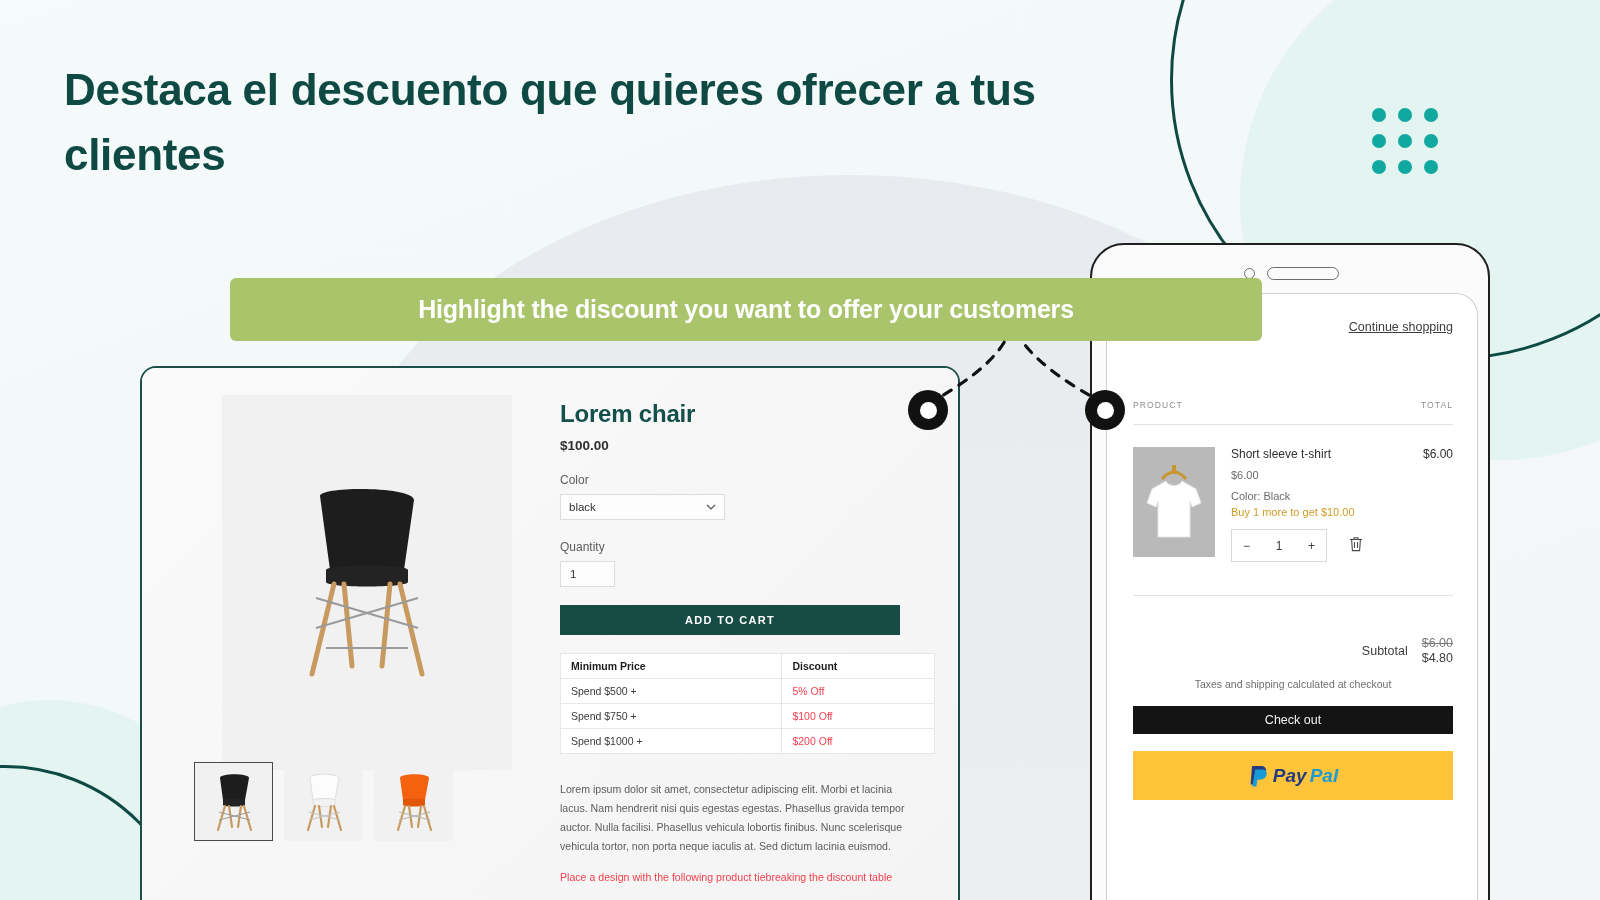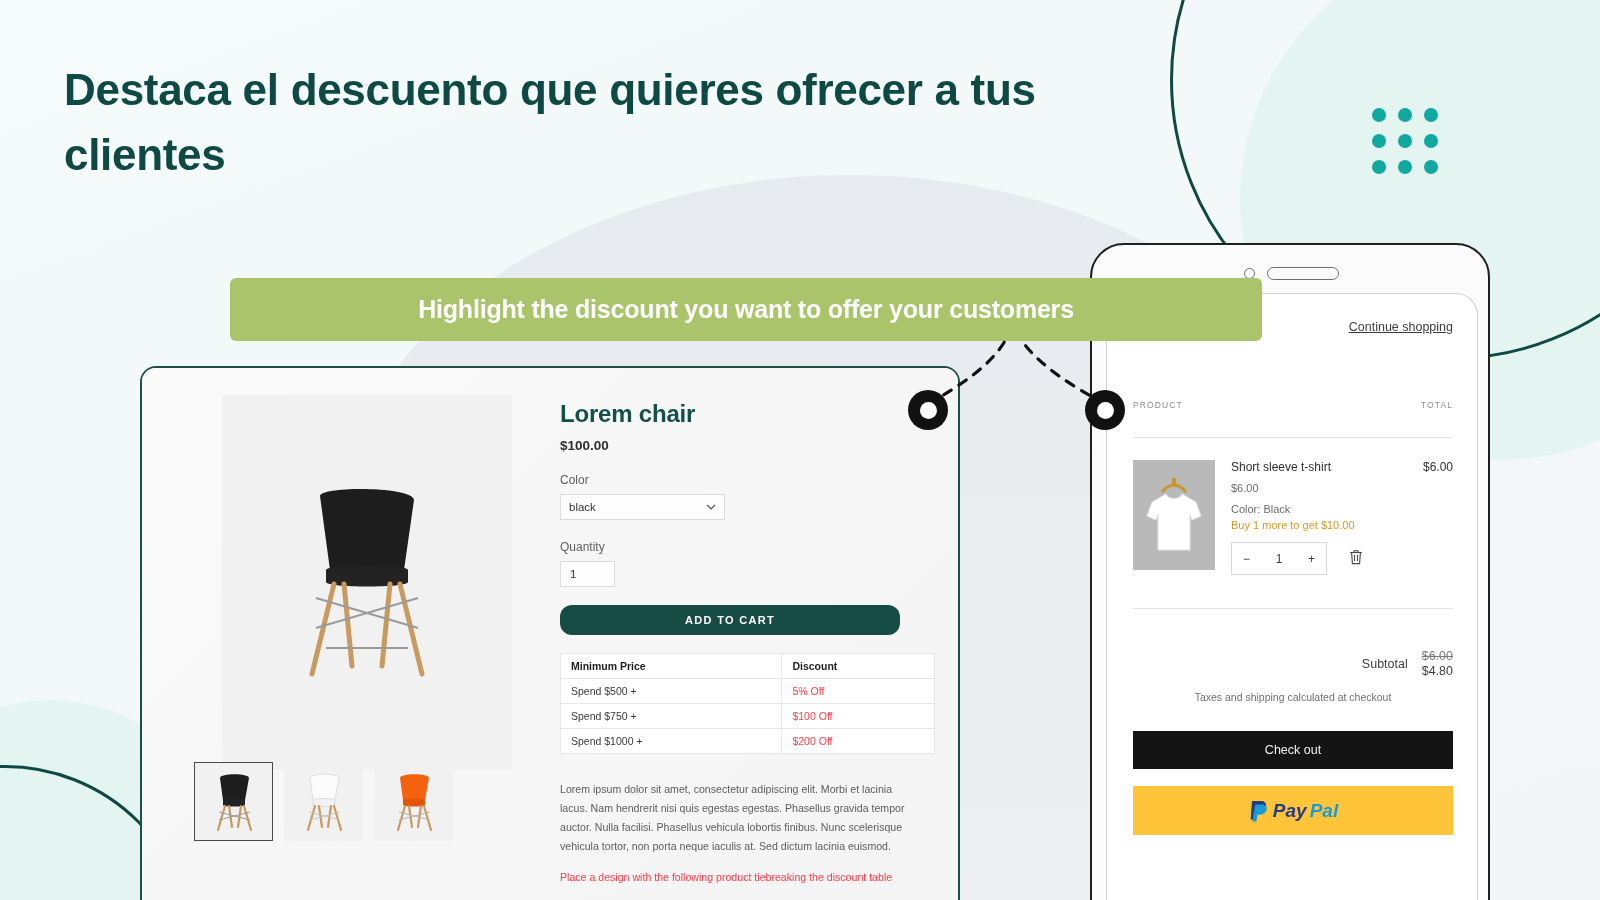--- a/index.html
+++ b/index.html
@@ -170,21 +170,21 @@
     display: flex; align-items: center;
     padding-left: 9px;
     font-size: 11.5px; color: #333;
   }
   #add-to-cart {
     margin-top: 18px;
     width: 340px; height: 30px;
     background: #174c45;
     color: #fff;
     font-size: 11px; font-weight: 700; letter-spacing: 1.3px;
-    display: flex; align-items: center; justify-content: center; border-radius: 12px;
+    display: flex; align-items: center; justify-content: center;
   }
 
   #discount-table {
     margin-top: 18px;
     width: 375px;
     border: 1px solid #e2e2e2;
     border-collapse: collapse;
     background: #fff;
   }
   #discount-table td, #discount-table th {
@@ -215,21 +215,21 @@
   #continue-shopping {
     margin-top: 26px;
     text-align: right;
     font-size: 12.5px; color: #3d3d3d;
     text-decoration: underline;
   }
   #cart-head {
     margin-top: 66px;
     display: flex; justify-content: space-between;
     font-size: 8.5px; letter-spacing: 1.1px; color: #8d8d8d;
-    padding-bottom: 27px;
+    padding-bottom: 14px;
     border-bottom: 1px solid #e3e3e3;
     gap: 6px;
   }
   #cart-item { display: flex; margin-top: 22px; }
   #cart-item-img {
     width: 82px; height: 110px;
     background: #b9b9b9;
     flex: none;
     display: flex; align-items: center; justify-content: center;
   }
@@ -261,22 +261,22 @@
   #subtotal-values { text-align: left; }
   #subtotal-old {
     font-size: 12.5px; color: #7a7a7a; text-decoration: line-through;
   }
   #subtotal-new { font-size: 12.5px; color: #3d3d3d; margin-top: 1px; }
   #tax-note {
     margin-top: 13px; text-align: center;
     font-size: 10.5px; color: #6f6f6f;
   }
   #checkout-btn {
-    margin-top: 28px;
-    height: 38px; background: #141414; color: #f2f2f2;
+    margin-top: 16px;
+    height: 28px; background: #141414; color: #f2f2f2;
     font-size: 12.5px;
     display: flex; align-items: center; justify-content: center;
   }
   #paypal-btn {
     margin-top: 17px;
     height: 49px; background: #ffc43a;
     display: flex; align-items: center; justify-content: center;
     gap: 3px;
     font-size: 19px; font-weight: 700; font-style: italic;
   }

